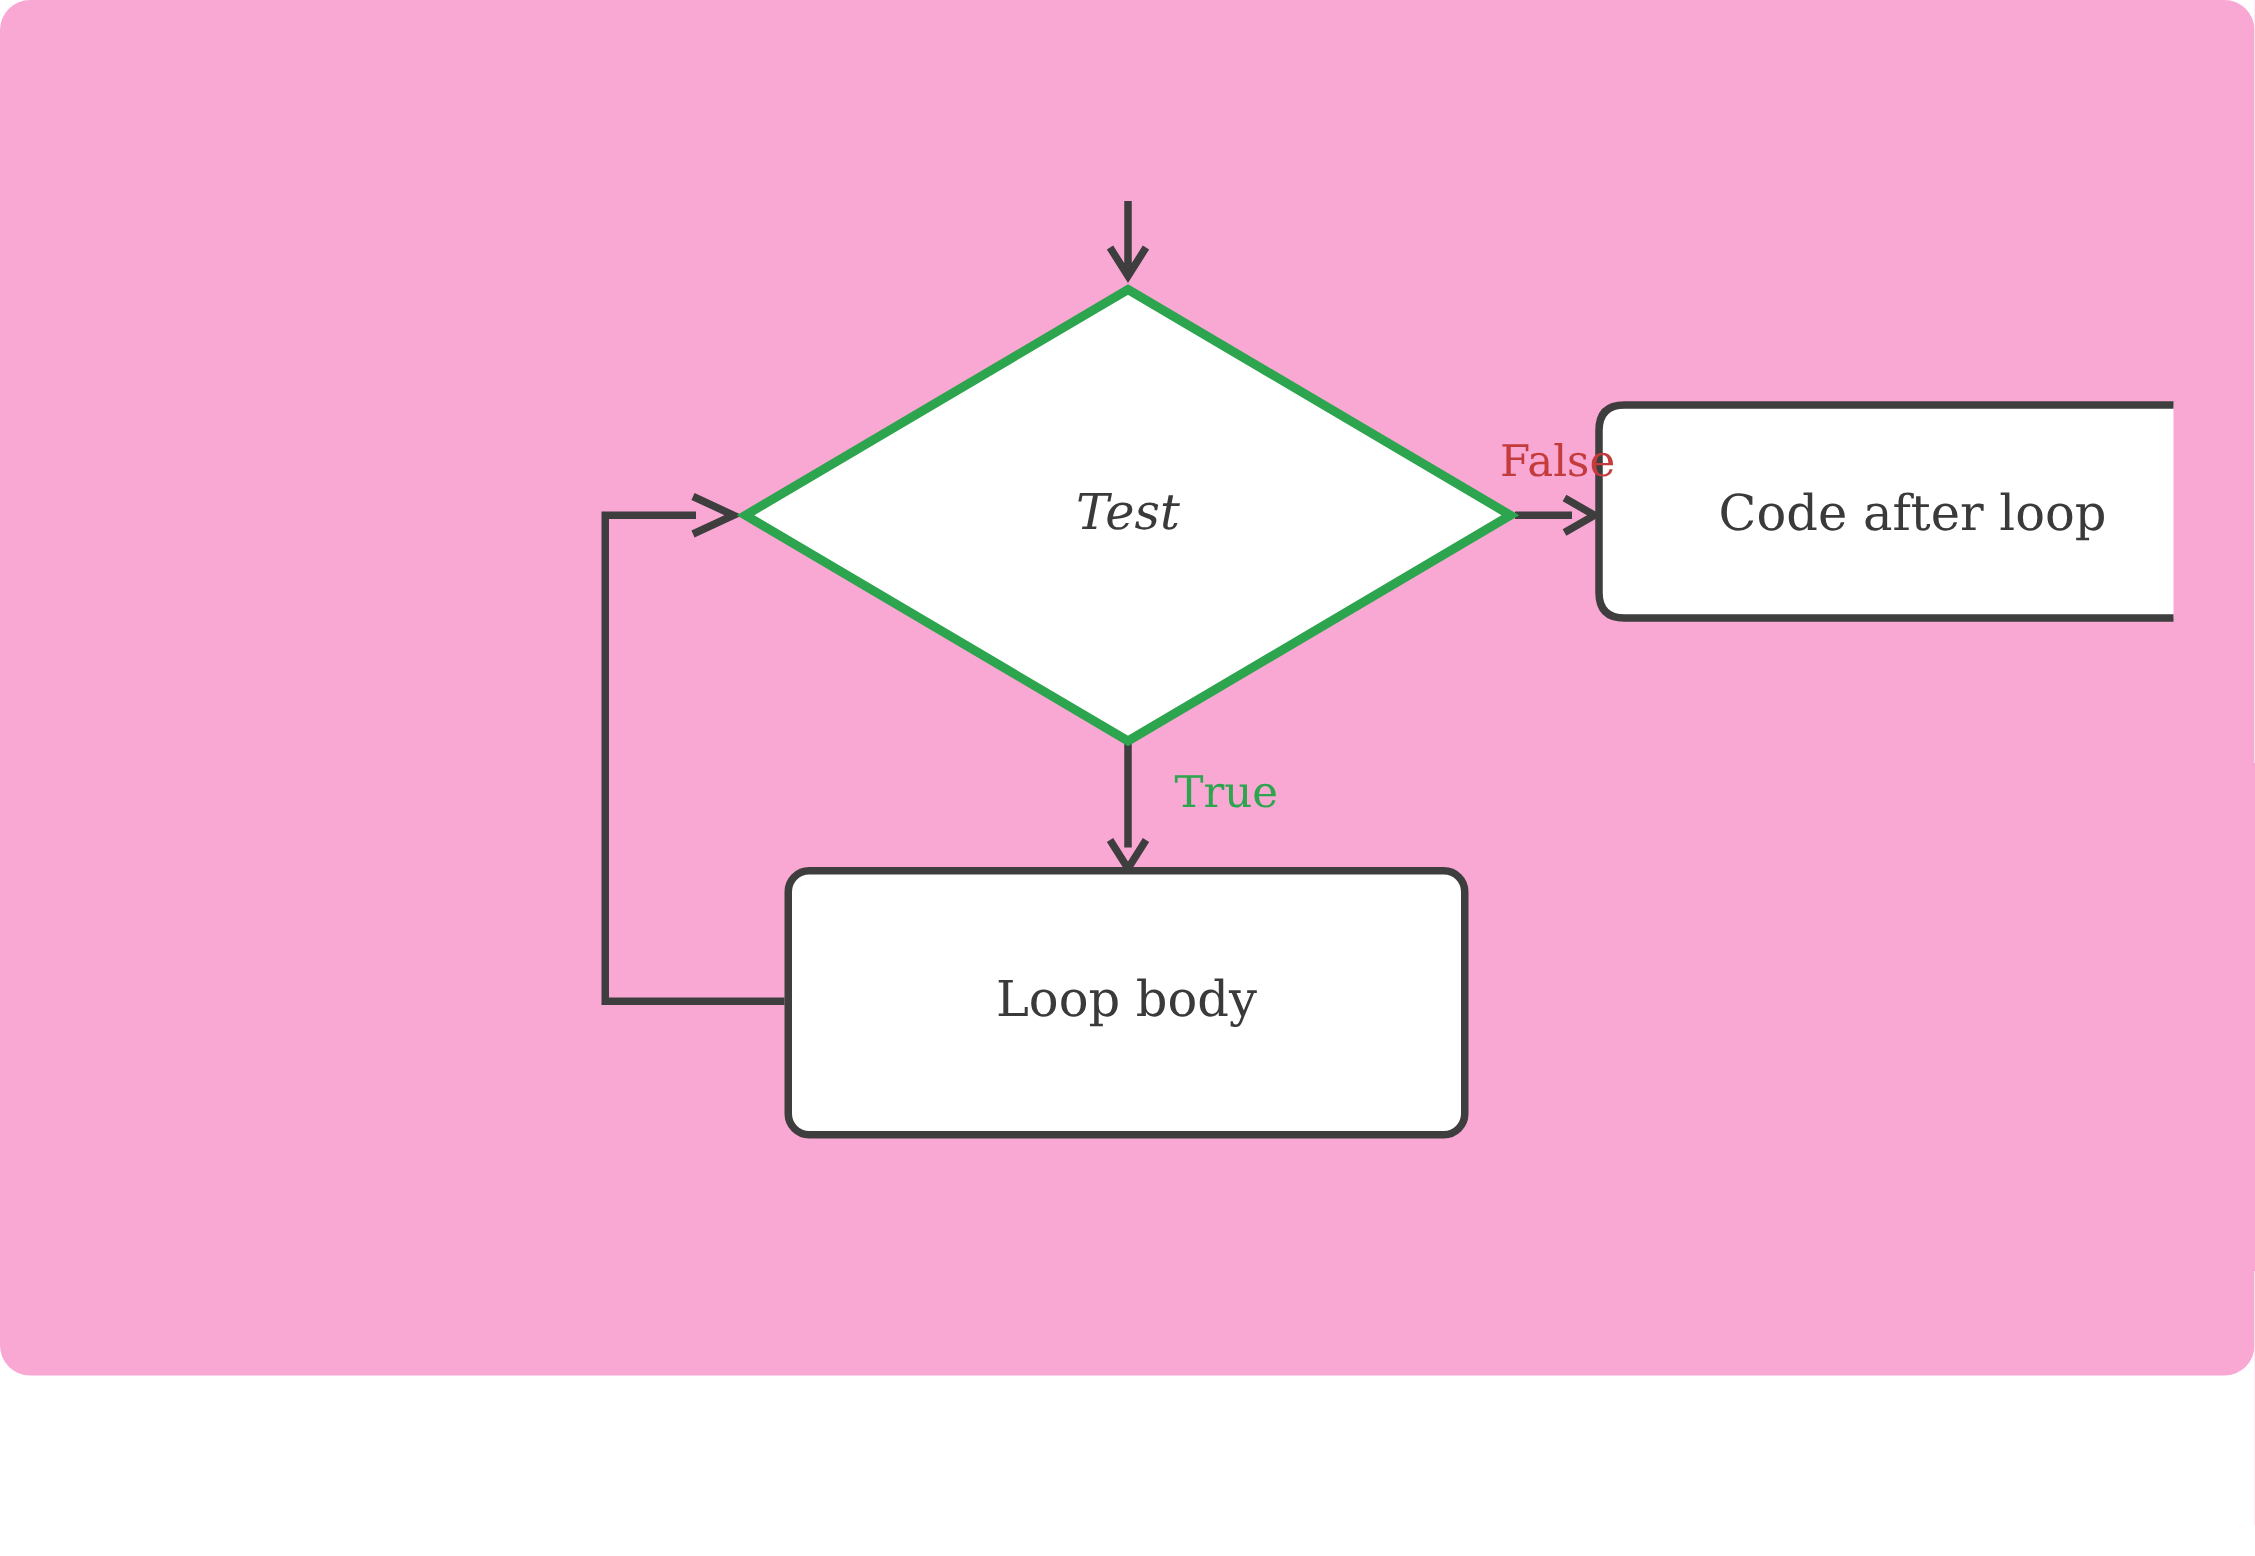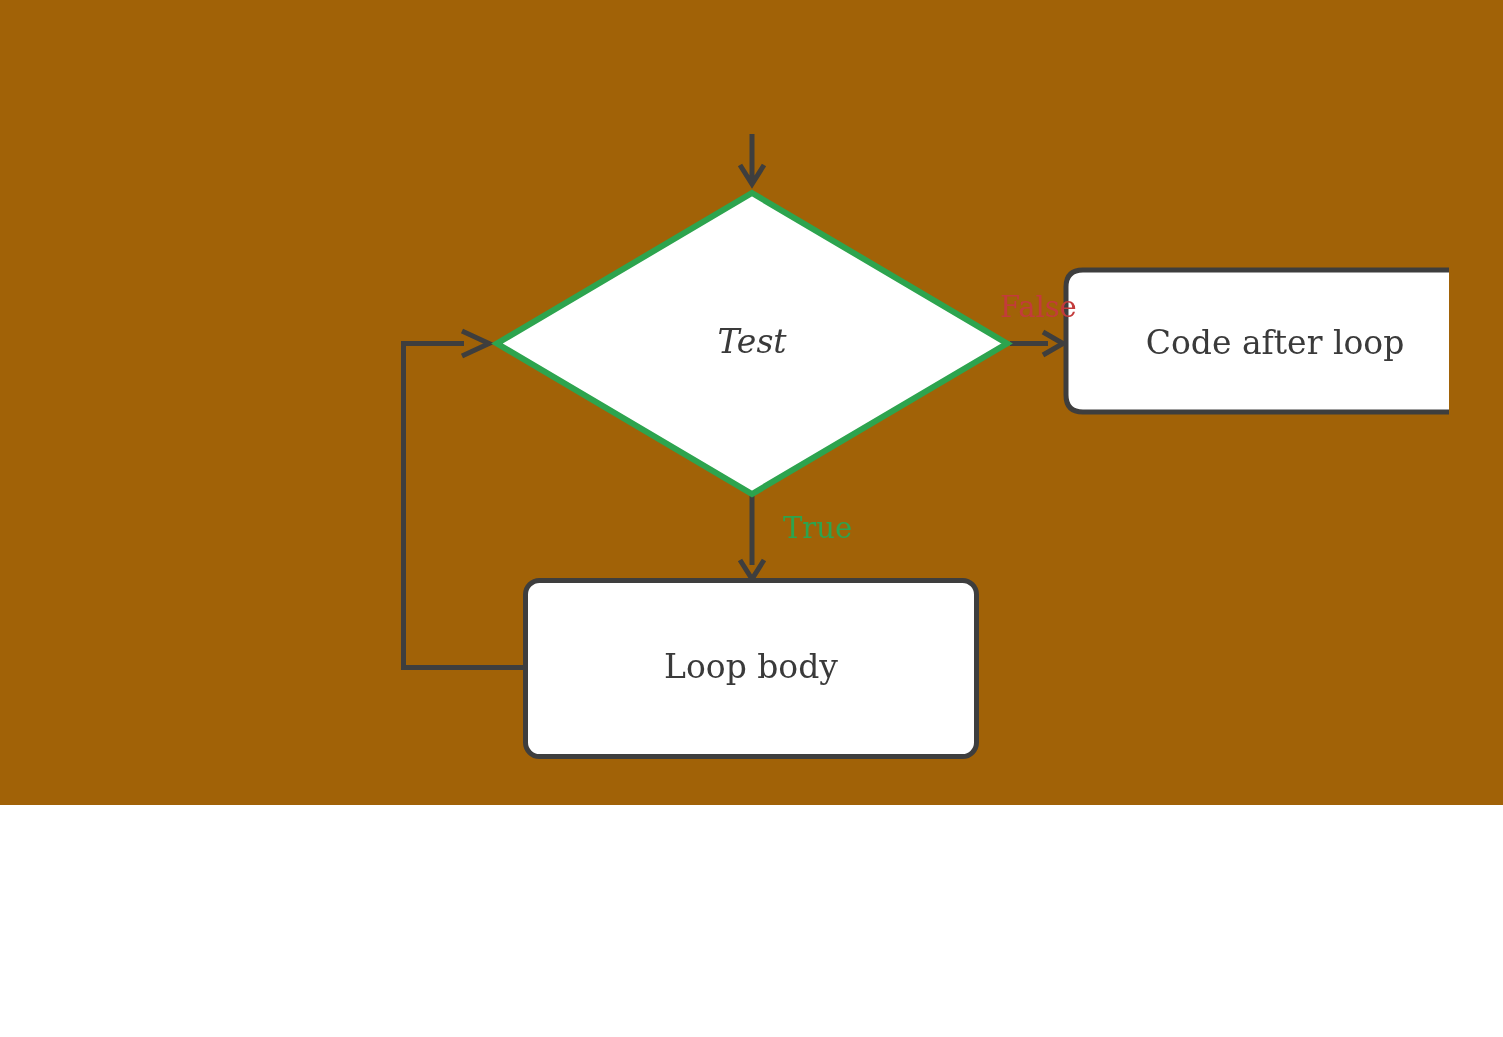--- a/index.html
+++ b/index.html
@@ -6,22 +6,23 @@
     margin: 0;
     padding: 0;
     background: #ffffff;
     width: 1503px;
     height: 1037px;
     overflow: hidden;
   }
   .stage {
     position: relative;
     width: 1503px;
-    height: 805px;
-    background: #a16207;
+    height: 917px;
+    background: #f9a8d4;
+    border-radius: 20px;
   }
   svg { display: block; }
   svg text {
     font-family: "DejaVu Serif", "Liberation Serif", serif;
   }
   .edge {
     fill: none;
     stroke: #3e3e3e;
     stroke-width: 5;
     stroke-linejoin: miter;

